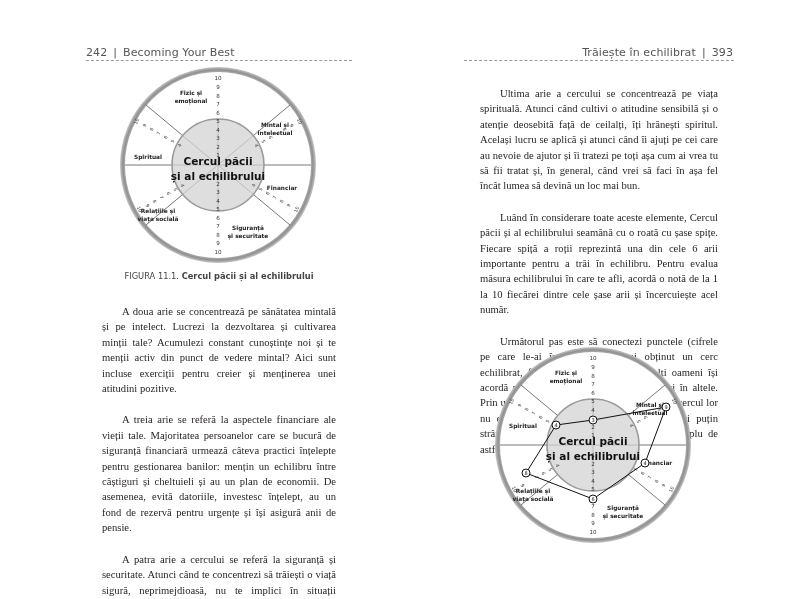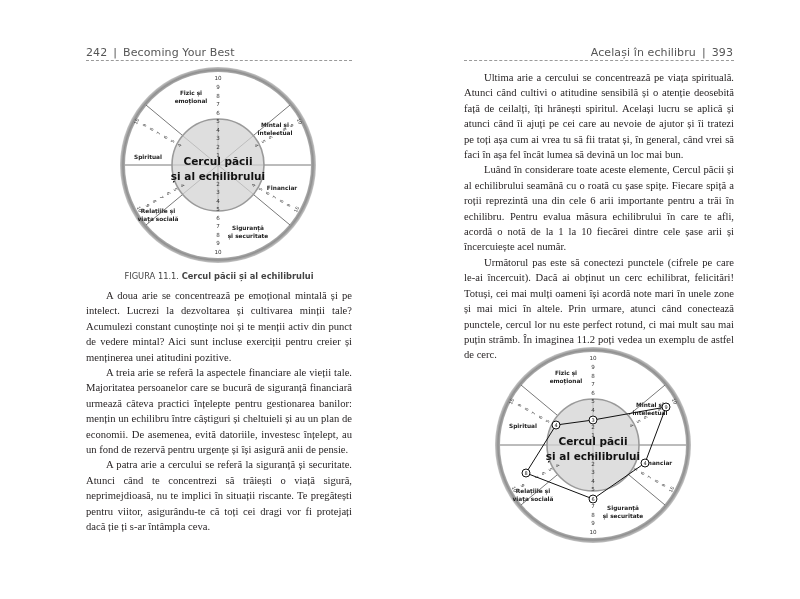--- a/index.html
+++ b/index.html
@@ -11,21 +11,21 @@
   .rule { position: absolute; top: 60px; height: 0; border-top: 1px dashed #9a9a9a; }
   .left .running-head { left: 86px; }
   .left .rule { left: 86px; width: 266px; }
   .right .running-head { right: 67px; }
   .right .rule { left: 64px; width: 270px; }
   .sep { margin: 0 6px; }
   .figure { position: absolute; }
   .caption { position: absolute; font-family: "DejaVu Sans", sans-serif; font-size: 8.3px; color: #444; text-align: center; white-space: nowrap; }
   .caption b { font-weight: bold; }
   .text { position: absolute; font-size: 10.6px; line-height: 15.4px; text-align: justify; }
-  .text p { margin: 0; text-indent: 20px; }
+  .text p { margin: 16px; text-indent: 20px; }
   svg text { font-family: "DejaVu Sans", sans-serif; }
 </style>
 </head>
 <body>
 
 <div class="page left">
   <div class="running-head">
     <span>242</span><span class="sep">|</span><span>Becoming Your Best</span>
   </div>
   <div class="rule"></div>
@@ -123,29 +123,29 @@
       <text x="100" y="114">și al echilibrului</text>
     </g>
   </svg>
 
   <div class="caption" style="left:86px; width:266px; top:271px;text-align:center;">
     <span>FIGURA 11.1.</span>
     <b>Cercul păcii și al echilibrului</b>
   </div>
 
   <div class="text" style="left:86px; width:266px; top:288px;">
-    <p>A doua arie se concentrează pe emoțional mintală și pe intelect. Lucrezi la dezvoltarea și cultivarea minții tale? Acumulezi constant cunoștințe noi și te menții activ din punct de vedere mintal? Aici sunt incluse exerciții pentru creier și menținerea unei atitudini pozitive.</p>
+    <p>A doua arie se concentrează pe sănătatea mintală și pe intelect. Lucrezi la dezvoltarea și cultivarea minții tale? Acumulezi constant cunoștințe noi și te menții activ din punct de vedere mintal? Aici sunt incluse exerciții pentru creier și menținerea unei atitudini pozitive.</p>
     <p>A treia arie se referă la aspectele financiare ale vieții tale. Majoritatea persoanelor care se bucură de siguranță financiară urmează câteva practici înțelepte pentru gestionarea banilor: mențin un echilibru între câștiguri și cheltuieli și au un plan de economii. De asemenea, evită datoriile, investesc înțelept, au un fond de rezervă pentru urgențe și își asigură anii de pensie.</p>
     <p>A patra arie a cercului se referă la siguranță și securitate. Atunci când te concentrezi să trăiești o viață sigură, neprimejdioasă, nu te implici în situații riscante. Te pregătești pentru viitor, asigurându-te că toți cei dragi vor fi protejați dacă ție ți s-ar întâmpla ceva.</p>
   </div>
 </div>
 
 <div class="page right">
   <div class="running-head">
-    <span>Același în echilibru</span><span class="sep">|</span><span>393</span>
+    <span>Trăiește în echilibrat</span><span class="sep">|</span><span>393</span>
   </div>
   <div class="rule"></div>
 
   <div class="text" style="left:64px; width:270px; top:70px;">
     <p>Ultima arie a cercului se concentrează pe viața spirituală. Atunci când cultivi o atitudine sensibilă și o atenție deosebită față de ceilalți, îți hrănești spiritul. Același lucru se aplică și atunci când îi ajuți pe cei care au nevoie de ajutor și îi tratezi pe toți așa cum ai vrea tu să fii tratat și, în general, când vrei să faci în așa fel încât lumea să devină un loc mai bun.</p>
     <p>Luând în considerare toate aceste elemente, Cercul păcii și al echilibrului seamănă cu o roată cu șase spițe. Fiecare spiță a roții reprezintă una din cele 6 arii importante pentru a trăi în echilibru. Pentru evalua măsura echilibrului în care te afli, acordă o notă de la 1 la 10 fiecărei dintre cele șase arii și încercuiește acel număr.</p>
     <p>Următorul pas este să conectezi punctele (cifrele pe care le-ai încercuit). Dacă ai obținut un cerc echilibrat, felicitări! Totuși, cei mai mulți oameni își acordă note mari în unele zone și mai mici în altele. Prin urmare, atunci când conectează punctele, cercul lor nu este perfect rotund, ci mai mult sau mai puțin strâmb. În imaginea 11.2 poți vedea un exemplu de astfel de cerc.</p>
   </div>
 
   <svg class="figure" style="left:93px; top:346px;" width="200" height="200" viewBox="0 0 200 200">

